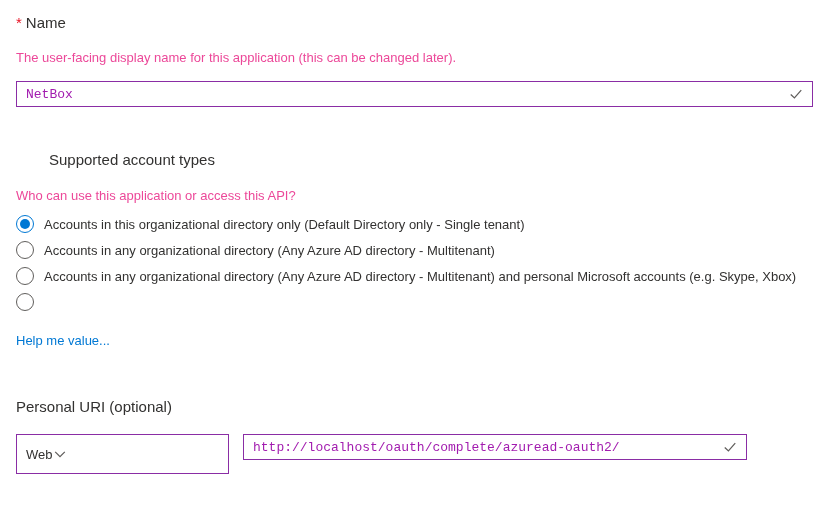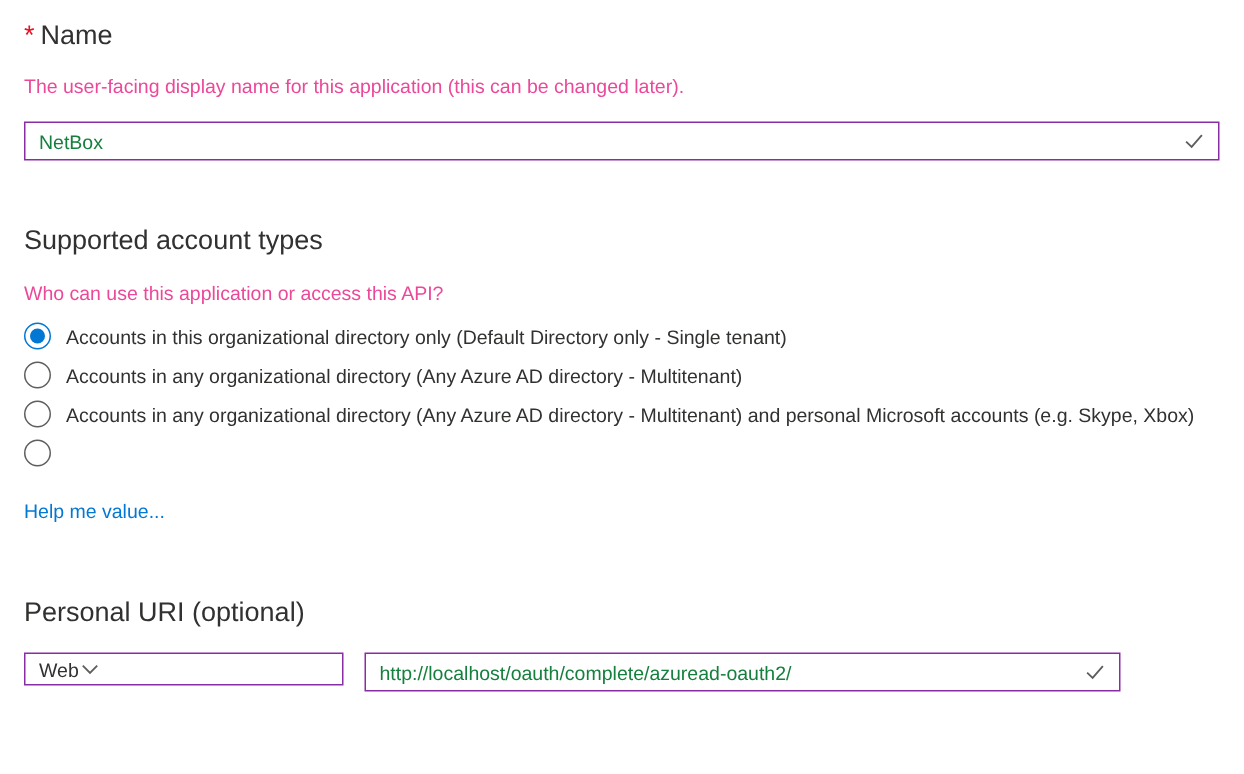--- a/index.html
+++ b/index.html
@@ -6,21 +6,21 @@
   html, body { background: #ffffff; }
   body {
     width: 829px; height: 516px;
     font-family: "Liberation Sans", sans-serif;
     color: #323130;
     overflow: hidden;
   }
   .page { padding: 12px 16px 0 16px; }
 
   .section-title {
-    font-size: 18px;
+    font-size: 15px;
     font-weight: 400;
     line-height: 22px;
     color: #323130;
   }
   .required { color: #e81123; margin-right: 4px; }
 
   .desc {
     font-size: 13px;
     line-height: 19px;
     color: #ec4899;
@@ -33,38 +33,38 @@
     border: 1px solid #8a2da5;
     background: #fff;
     display: flex;
     align-items: center;
   }
   .field input {
     border: none;
     outline: none;
     width: 100%;
     height: 100%;
-    font-family: Liberation Sans, sans-serif;
-    font-size: 13px;
-    color: #15803d;
+    font-family: Liberation Mono, monospace;
+    font-size: 13px;
+    color: #a21caf;
     padding: 0 30px 0 9px;
     background: transparent;
   }
   .field .trailing-icon {
     position: absolute;
     right: 9px; top: 50%;
     transform: translateY(-50%);
     width: 14px; height: 14px;
     display: flex; align-items: center; justify-content: center;
     pointer-events: none;
   }
 
   .name-input { margin-top: 14px; }
 
-  .sec2-title { margin-top: 42px; }
+  .sec2-title { margin-top: 42px; margin-left: 33px; }
   .question { margin-top: 15px; }
 
   .radio-group { margin-top: 6px; }
   .radio-row {
     display: flex;
     align-items: center;
     height: 26px;
     cursor: pointer;
   }
   .radio {
@@ -109,21 +109,21 @@
   }
 
   .uri-row {
     margin-top: 16px;
     display: flex;
     gap: 14px;
   }
   .platform-select {
     position: relative;
     width: 213px;
-    height: 22px;
+    height: 40px;
     border: 1px solid #8a2da5;
     background: #fff;
     display: flex;
     align-items: center;
     font-size: 13px;
     color: #323130;
     padding: 0 30px 0 9px;
     cursor: pointer;
   }
   .uri-field { width: 504px; }

